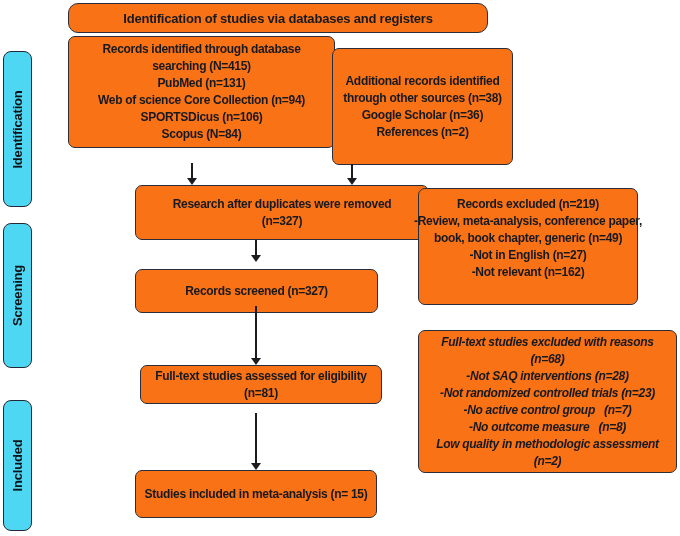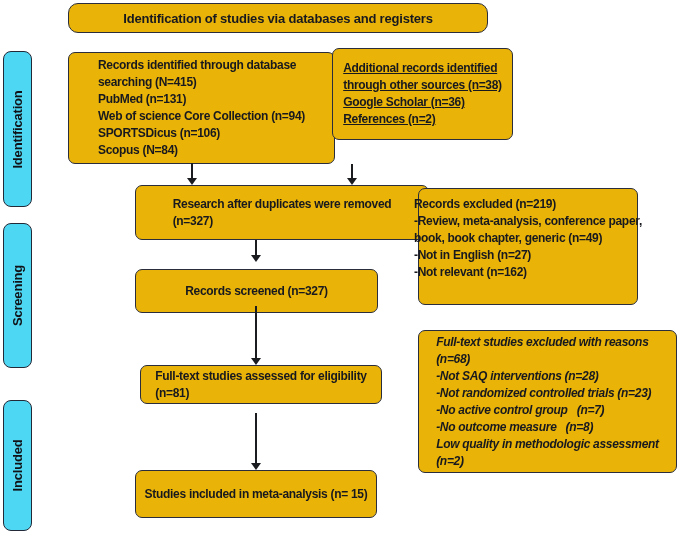--- a/index.html
+++ b/index.html
@@ -1,24 +1,24 @@
 <!DOCTYPE html>
 <html><head>
 <meta charset="utf-8">
 <style>
   html,body{margin:0;padding:0;background:#fff;}
   .canvas{
     position:relative;width:680px;height:536px;background:#ffffff;overflow:hidden;
     font-family:"Liberation Sans","DejaVu Sans",sans-serif;color:#14161d;
   }
   .box{
-    position:absolute;background:#eab308;border:1.5px solid #2a2e3c;border-radius:7px;
+    position:absolute;background:#f97316;border:1.5px solid #2a2e3c;border-radius:7px;
     display:flex;align-items:center;justify-content:center;
     font-size:12px;font-weight:600;line-height:17px;letter-spacing:-0.3px;
-    white-space:pre;box-sizing:border-box;color:#17191f;
+    text-align:center;white-space:pre;box-sizing:border-box;color:#17191f;
   }
   .box.top-align{align-items:flex-start;padding-top:7px;}
   .title-box{border-radius:10px;font-size:13px;font-weight:700;letter-spacing:-0.2px;}
   .stage{
     position:absolute;left:3px;width:29px;background:#4dd7f2;border:1.5px solid #242938;
     border-radius:8px;display:flex;align-items:center;justify-content:center;box-sizing:border-box;
   }
   .stage span{
     transform:rotate(-90deg);white-space:nowrap;font-size:13px;font-weight:600;
     letter-spacing:-0.2px;color:#101217;
@@ -40,27 +40,27 @@
   <div class="stage" style="top:51px;height:156px;">
     <span>Identification</span>
   </div>
   <div class="stage" style="top:223px;height:145px;">
     <span>Screening</span>
   </div>
   <div class="stage" style="top:400px;height:131px;">
     <span>Included</span>
   </div>
 
-  <div class="box" style="left:68px;top:52px;width:267px;height:112px;">Records identified through database
+  <div class="box" style="left:68px;top:36px;width:267px;height:112px;">Records identified through database
 searching (N=415)
 PubMed (n=131)
 Web of science Core Collection (n=94)
 SPORTSDicus (n=106)
 Scopus (N=84)</div>
-  <div class="box" style="left:332px;top:48px;width:181px;height:92px;text-decoration:underline;">Additional records identified
+  <div class="box" style="left:332px;top:48px;width:181px;height:117px;">Additional records identified
 through other sources (n=38)
 Google Scholar (n=36)
 References (n=2)</div>
 
   <div class="vline" style="left:191px;top:163px;height:16px;"></div>
   <div class="ahead" style="left:187px;top:178px;"></div>
   <div class="vline" style="left:351px;top:164px;height:15px;"></div>
   <div class="ahead" style="left:347px;top:178px;"></div>
 
   <div class="box" style="left:135px;top:185px;width:294px;height:55px;">Research after duplicates were removed

